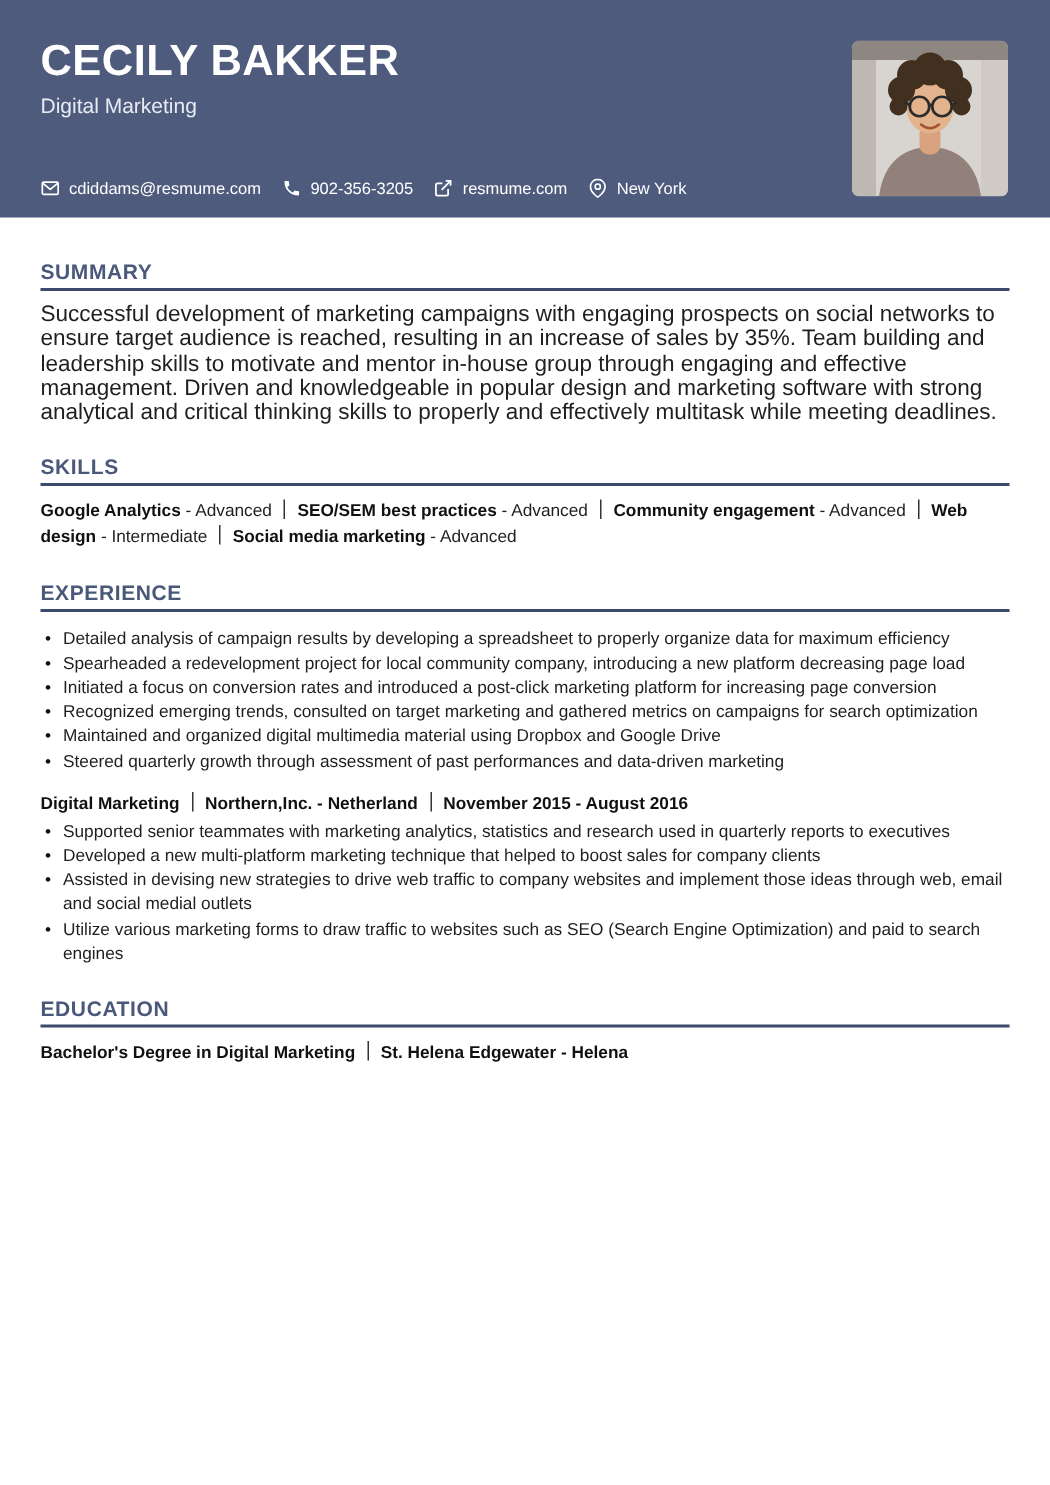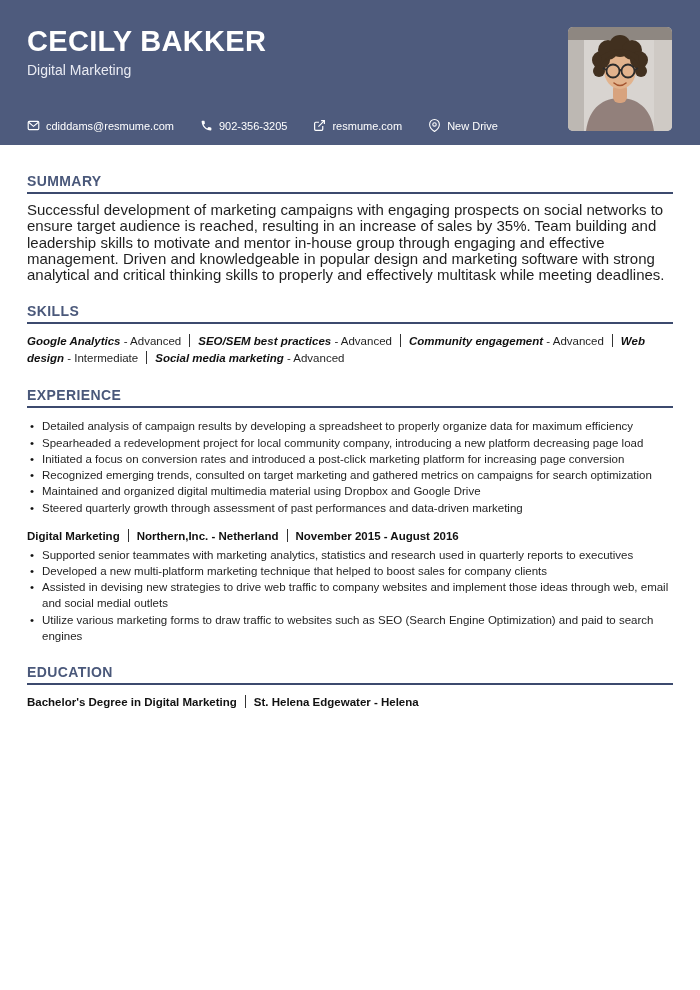--- a/index.html
+++ b/index.html
@@ -4,36 +4,36 @@
 <style>
   * { margin:0; padding:0; box-sizing:border-box; }
   html,body { background:#ffffff; }
   body { font-family:"Liberation Sans","DejaVu Sans",sans-serif; }
   .page { width:700px; height:714px; background:#ffffff; position:relative; overflow:hidden; }
 
   
   .header { position:relative; height:145px; background:#4e5b7d; padding:26px 28px 0 27px; }
   .name { color:#ffffff; font-size:29px; font-weight:700; letter-spacing:0.3px; line-height:1.05; }
   .subtitle { color:#e9ebf3; font-size:14px; font-weight:400; margin-top:6px; }
-  .contacts { position:absolute; left:27px; bottom:13px; display:flex; align-items:center; gap:26px; }
+  .contacts { position:absolute; left:27px; bottom:13px; display:flex; align-items:center; gap:14px; }
   .contact { display:flex; align-items:center; gap:6px; color:#ffffff; font-size:11px; }
   .contact svg { display:block; }
   .photo { position:absolute; top:27px; right:28px; width:104px; height:104px; border-radius:5px; overflow:hidden; }
   .photo svg { display:block; }
 
   
   .main { padding:0 27px; }
   .section-heading { font-size:14px; font-weight:700; color:#4a587a; letter-spacing:0.4px;
                      border-bottom:2px solid #3c4a6e; padding-bottom:3px; margin-top:20px; }
   .section-heading.first { margin-top:28px; }
   .body-text { font-size:15px; line-height:16.3px; color:#1f1f1f; }
   .summary-text { margin-top:8px; }
 
   .inline-list { margin-top:9px; font-size:11.5px; line-height:17px; color:#1f1f1f; }
-  .b { font-weight:700; color:#111;font-style:italic; }
+  .b { font-weight:700; color:#111; }
   .sep { display:inline-block; width:1px; height:13px; background:#333; margin:0 8px; vertical-align:-2px; }
 
   .job { margin-top:10px; }
   .job + .job { margin-top:12px; }
   .job-title { font-size:11.5px; font-weight:700; color:#111; line-height:16px; }
   ul.bullets { list-style:none; margin-top:3px; }
   ul.bullets li { position:relative; padding-left:15px; font-size:11.5px; line-height:16.2px; color:#1f1f1f; }
   ul.bullets li::before { content:"•"; position:absolute; left:3px; top:0; color:#111; }
 
   .edu-line { margin-top:9px; font-size:11.5px; line-height:16px; }
@@ -78,21 +78,21 @@
         <span>resmume.com</span>
       </span>
 
       <span class="contact">
         <span>
           <svg width="13" height="13" viewBox="0 0 24 24" fill="none" stroke="#ffffff" stroke-width="2">
             <path d="M21 10c0 7-9 13-9 13s-9-6-9-13a9 9 0 0 1 18 0z"></path>
             <circle cx="12" cy="10" r="3.2"></circle>
           </svg>
         </span>
-        <span>New Drive</span>
+        <span>New York</span>
       </span>
     </div>
 
     <div class="photo">
       <svg width="104" height="104" viewBox="0 0 104 104">
         <rect width="104" height="104" fill="#d8d4d0"></rect>
         <rect width="104" height="13" fill="#8e8781"></rect>
         <rect x="0" y="13" width="16" height="91" fill="#bdb8b3"></rect>
         <rect x="86" y="13" width="18" height="91" fill="#cfcac5"></rect>
         <path d="M18 104 C21 80 36 71 52 71 C68 71 83 80 86 104 Z" fill="#92807b"></path>

